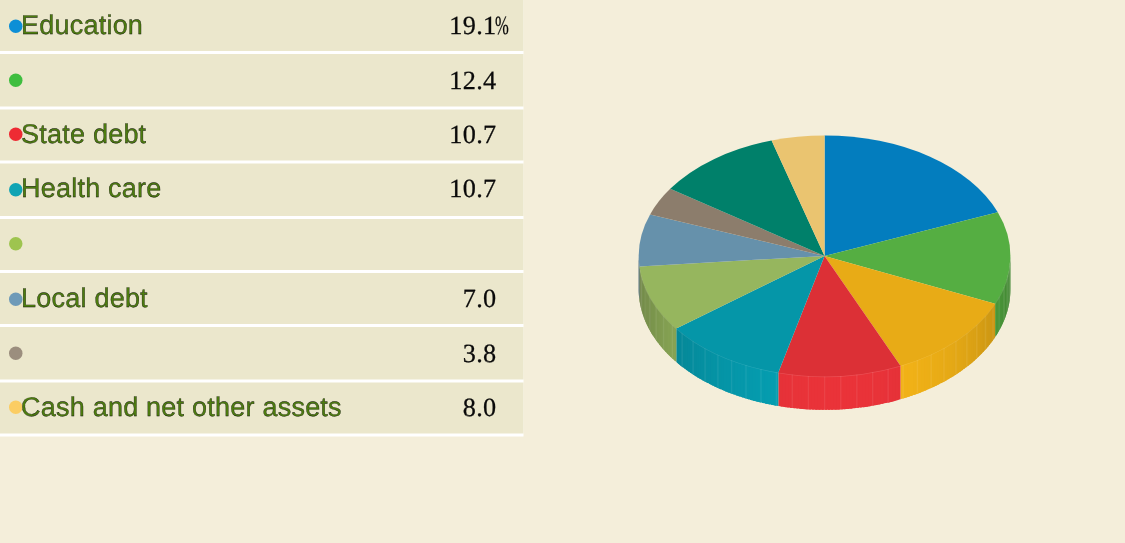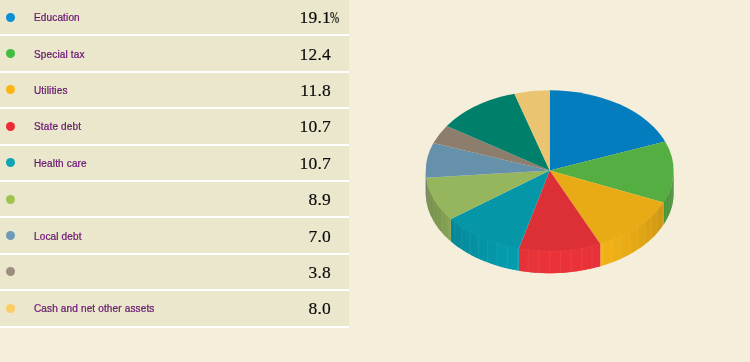--- a/index.html
+++ b/index.html
@@ -4,61 +4,54 @@
 <title>Pie</title>
 <style>
   html,body{margin:0;padding:0;}
   body{width:750px;height:362px;overflow:hidden;background:#f4eeda;
        font-family:"Liberation Sans",sans-serif;-webkit-font-smoothing:antialiased;text-rendering:optimizeLegibility;}
   #stage{position:relative;width:750px;height:362px;}
   .lbl,.val{will-change:transform;}
   #legend{position:absolute;left:0;top:0;width:349px;background:#ffffff;}
   .row{position:relative;height:34.4px;background:#ebe7cc;margin-bottom:2px;}
   .dot{position:absolute;left:6px;top:50%;width:9px;height:9px;margin-top:-4.5px;border-radius:50%;}
-  .lbl{position:absolute;left:34px;top:50%;transform:translateY(-50%);
-       font-size:10px;color:#a21caf;letter-spacing:0.15px;-webkit-text-stroke:0.22px #0a0a0a;white-space:nowrap;}
+  .lbl{position:absolute;left:14px;top:50%;transform:translateY(-50%);
+       font-size:18px;color:#4d7c0f;letter-spacing:0.15px;-webkit-text-stroke:0.22px #0a0a0a;white-space:nowrap;}
   .val{position:absolute;left:0;width:331px;text-align:right;top:50%;transform:translateY(-50%);
        font-family:"Liberation Serif",serif;font-size:17.5px;color:#0a0a0a;white-space:nowrap;
        -webkit-text-stroke:0.18px #0a0a0a;letter-spacing:0.2px;}
   .val .unit{position:absolute;margin-left:-1.5px;font-size:17.5px;transform:scaleX(0.63);transform-origin:left center;}
   #chart{position:absolute;left:0;top:0;}
 </style>
 </head>
 <body>
 
 <div id="stage">
   <div id="legend">
       <div class="row">
         <span class="dot" style="background:#0d8fd6"></span>
         <span class="lbl">Education</span>
         <span class="val"><span>19.1</span><span class="unit">%</span></span>
       </div>
       <div class="row">
         <span class="dot" style="background:#3fbe3f"></span>
-        <span class="lbl">Special tax</span>
         <span class="val"><span>12.4</span></span>
-      </div>
-      <div class="row">
-        <span class="dot" style="background:#fab513"></span>
-        <span class="lbl">Utilities</span>
-        <span class="val"><span>11.8</span></span>
       </div>
       <div class="row">
         <span class="dot" style="background:#ee2b33"></span>
         <span class="lbl">State debt</span>
         <span class="val"><span>10.7</span></span>
       </div>
       <div class="row">
         <span class="dot" style="background:#10a4b4"></span>
         <span class="lbl">Health care</span>
         <span class="val"><span>10.7</span></span>
       </div>
       <div class="row">
         <span class="dot" style="background:#9ec44f"></span>
-        <span class="val"><span>8.9</span></span>
       </div>
       <div class="row">
         <span class="dot" style="background:#6e9ab8"></span>
         <span class="lbl">Local debt</span>
         <span class="val"><span>7.0</span></span>
       </div>
       <div class="row">
         <span class="dot" style="background:#9b8e7e"></span>
         <span class="val"><span>3.8</span></span>
       </div>

